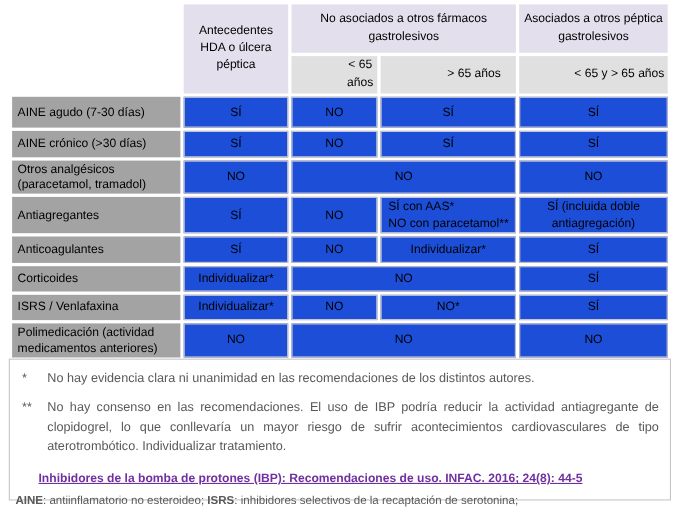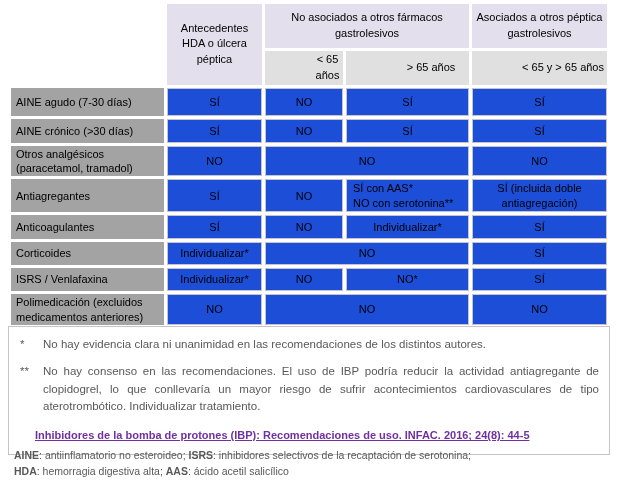--- a/index.html
+++ b/index.html
@@ -131,21 +131,21 @@
         <td class="val" colspan="2">NO</td>
         <td class="val">NO</td>
       </tr>
 
       <tr style="height:30px">
         <td class="rowlabel">Antiagregantes</td>
         <td class="val">SÍ</td>
         <td class="val">NO</td>
         <td class="val leftal">
           <div>SÍ con AAS*</div>
-          <div>NO con serotonina**</div>
+          <div>NO con paracetamol**</div>
         </td>
         <td class="val">SÍ (incluida doble antiagregación)</td>
       </tr>
 
       <tr style="height:24px">
         <td class="rowlabel">Anticoagulantes</td>
         <td class="val">SÍ</td>
         <td class="val">NO</td>
         <td class="val">Individualizar*</td>
         <td class="val">SÍ</td>
@@ -160,21 +160,21 @@
 
       <tr style="height:23px">
         <td class="rowlabel">ISRS / Venlafaxina</td>
         <td class="val">Individualizar*</td>
         <td class="val">NO</td>
         <td class="val">NO*</td>
         <td class="val">SÍ</td>
       </tr>
 
       <tr style="height:31px">
-        <td class="rowlabel">Polimedicación (excluidos medicamentos anteriores)</td>
+        <td class="rowlabel">Polimedicación (actividad medicamentos anteriores)</td>
         <td class="val">NO</td>
         <td class="val" colspan="2">NO</td>
         <td class="val">NO</td>
       </tr>
     </tbody>
   </table>
 
   <div class="notes-box">
     <div class="note">
       <span class="marker">*</span>
@@ -182,16 +182,15 @@
     </div>
     <div class="note justified">
       <span class="marker">**</span>
       <span class="note-text">No hay consenso en las recomendaciones. El uso de IBP podría reducir la actividad antiagregante de clopidogrel, lo que conllevaría un mayor riesgo de sufrir acontecimientos cardiovasculares de tipo aterotrombótico. Individualizar tratamiento.</span>
     </div>
     <a class="ref-link" href="#">Inhibidores de la bomba de protones (IBP): Recomendaciones de uso. INFAC. 2016; 24(8): 44-5</a>
   </div>
 
   <div class="abbrev">
     <div><b>AINE</b><span>: antiinflamatorio no esteroideo; </span><b>ISRS</b><span>: inhibidores selectivos de la recaptación de serotonina;</span></div>
-    <div><b>HDA</b><span>: hemorragia digestiva alta; </span><b>AAS</b><span>: ácido acetil salicílico</span></div>
   </div>
 
 </div>
 
 </body></html>

